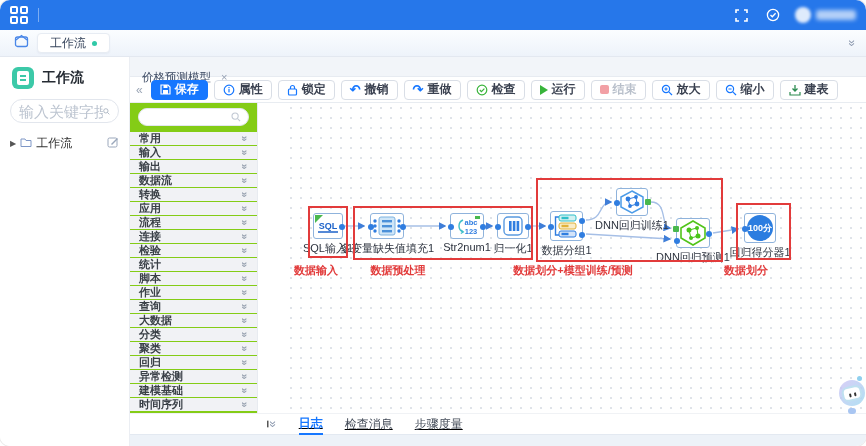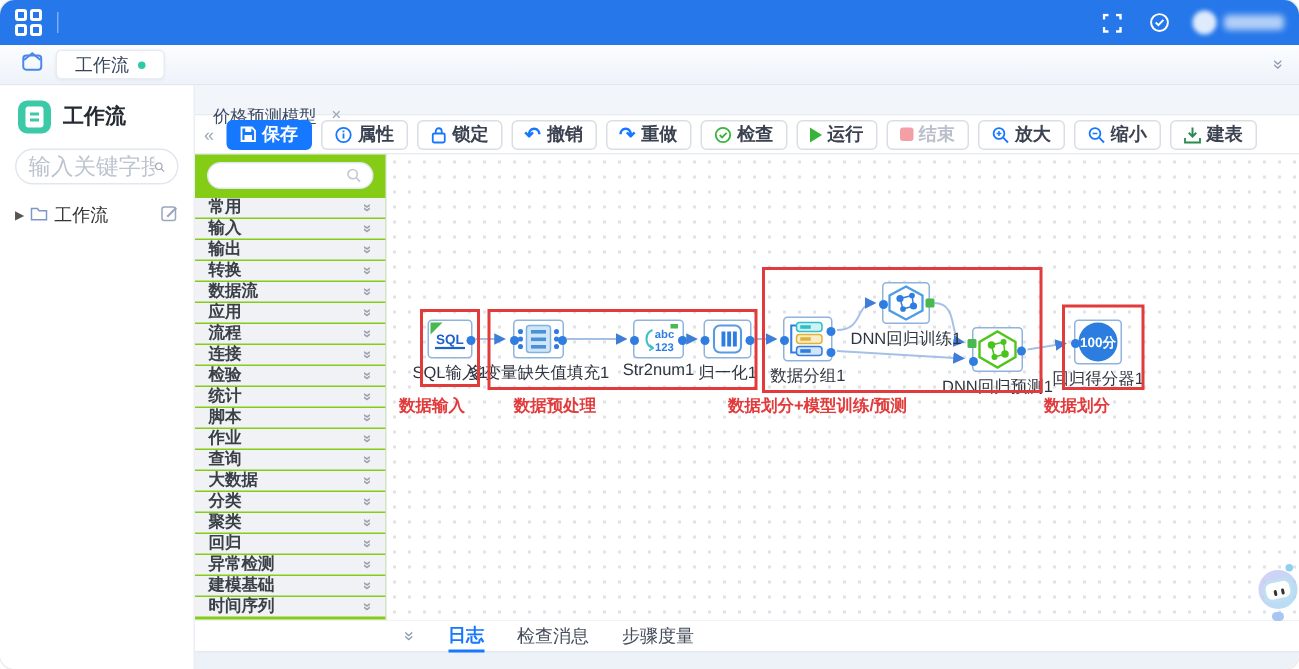--- a/index.html
+++ b/index.html
@@ -68,36 +68,36 @@
   .palette { width:128px; background:#84cc16; border-right:1px solid #e8ebf0; padding-top:5px; }
   .pal-search { margin:0 8px 6px; height:18px; border:1px solid #e3e7ee; border-radius:9px; background:#fff;
                 display:flex; align-items:center; justify-content:flex-end; padding:0 7px; }
   .pal-row { height:13px; line-height:13px; background:#f1f2f5; margin-bottom:1px; padding:0 9px;
              font-size:11px; font-weight:bold; color:#3a4047; display:flex; align-items:center; }
   .pal-row .spacer { flex:1; }
   .pal-chev { color:#98a2b0; font-size:10px; transform:rotate(90deg); display:inline-block; }
 
   
   .canvas { position:relative; flex:1; background:#fff;
-            background-image:radial-gradient(circle,#dfe3e9 1px,transparent 1.2px); background-size:10px 10px; overflow:hidden; }
+            background-image:radial-gradient(circle,#dfe3e9 1px,transparent 1.2px); background-size:10px 10px; overflow:hidden;margin-left:28px; }
   .wires { position:absolute; left:0; top:0; z-index:1; pointer-events:none; }
   .node { position:absolute; z-index:2; }
   .nicon { position:relative; background:#fff; border:1px solid #8fb3dc; border-radius:3px;
            display:flex; align-items:center; justify-content:center; }
   .nlabel { position:absolute; top:100%; left:50%; transform:translateX(-50%); margin-top:2px;
             font-size:11px; color:#2f3540; white-space:nowrap; }
   .port { position:absolute; width:6px; height:6px; border-radius:50%; background:#2f7de0; z-index:3; }
   .port.sq { border-radius:1px; background:#49b84e; }
   .redbox { position:absolute; border:2px solid #e23b3b; z-index:4; pointer-events:none; }
   .redlabel { position:absolute; z-index:4; font-size:11px; font-weight:bold; color:#e23b3b; transform:translateX(-50%); white-space:nowrap; }
   .scorer-circle { width:26px; height:26px; border-radius:50%; background:#2b7de0; color:#fff;
                    display:flex; align-items:center; justify-content:center; font-size:9px; font-weight:bold; }
 
   
-  .bottombar { height:21px; background:#fff; border-top:1px solid #f0f2f5; display:flex; align-items:center; gap:22px; padding-left:140px; }
+  .bottombar { height:21px; background:#fff; border-top:1px solid #f0f2f5; display:flex; align-items:center; gap:22px; padding-left:140px;text-decoration:underline; }
   .btab { font-size:12px; color:#444c59; height:21px; display:flex; align-items:center; gap:6px; cursor:pointer; }
   .btab.active { color:#1677ff; font-weight:bold; border-bottom:2px solid #1677ff; }
   .bstrip { height:15px; background:#edf2f8; border-top:1px solid #e3e9f1; }
 
   
   .mascot { position:absolute; right:1px; bottom:32px; width:26px; height:40px; z-index:5; }
   .mascot .halo { position:absolute; left:0; top:6px; width:26px; height:26px; border-radius:50%;
                   background:linear-gradient(135deg,#cfc2f5,#9ed9f0); opacity:.8; }
   .mascot .face { position:absolute; left:3px; top:12px; width:20px; height:15px; background:#fff; border-radius:6px;
                   border:2px solid #bfe0f0; transform:rotate(-12deg); }
@@ -288,26 +288,26 @@
             <span>输入</span>
             <span class="spacer"></span>
             <span class="pal-chev">»</span>
           </div>
         <div class="pal-row">
             <span>输出</span>
             <span class="spacer"></span>
             <span class="pal-chev">»</span>
           </div>
         <div class="pal-row">
+            <span>数据流</span>
+            <span class="spacer"></span>
+            <span class="pal-chev">»</span>
+          </div>
+        <div class="pal-row">
             <span>转换</span>
-            <span class="spacer"></span>
-            <span class="pal-chev">»</span>
-          </div>
-        <div class="pal-row">
-            <span>数据流</span>
             <span class="spacer"></span>
             <span class="pal-chev">»</span>
           </div>
         <div class="pal-row">
             <span>应用</span>
             <span class="spacer"></span>
             <span class="pal-chev">»</span>
           </div>
         <div class="pal-row">
             <span>流程</span>

